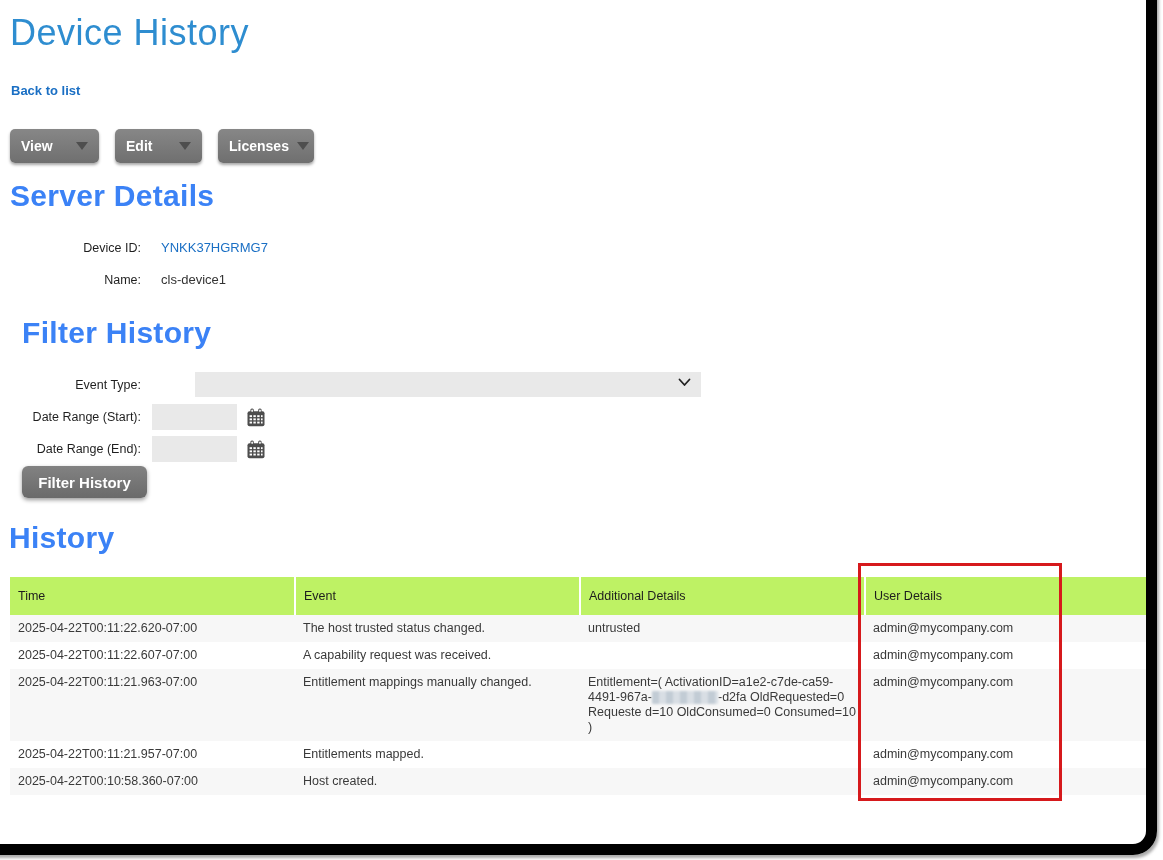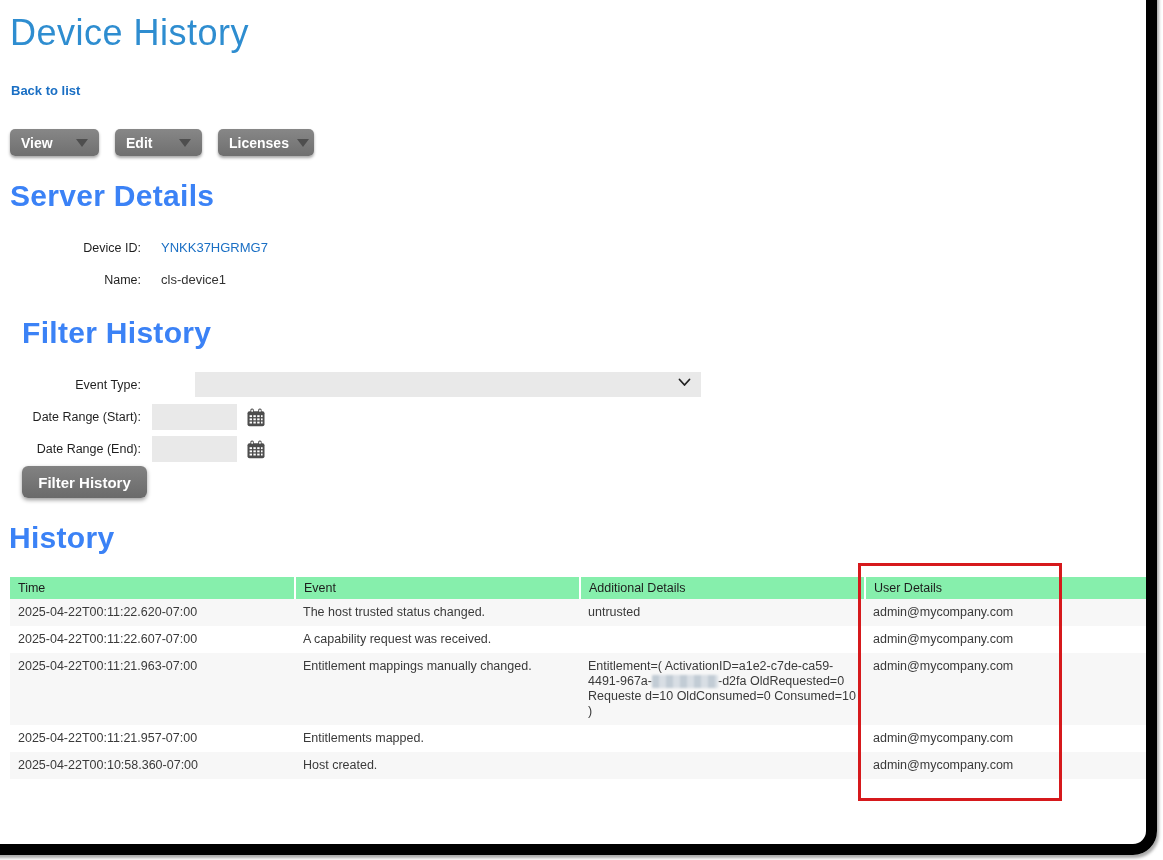--- a/index.html
+++ b/index.html
@@ -33,21 +33,21 @@
     font-size: 13px; font-weight: 700; color: #1a6fc4;
     text-decoration: none; cursor: pointer;
   }
   .h2 { position: absolute; font-size: 30px; font-weight: 700; letter-spacing: 0.3px; color: #3b82f6; }
   #server-heading  { left: 10px; top: 179px; }
   #filter-heading  { left: 22px; top: 316px; }
   #history-heading { left: 9px; top: 521px; }
   
   .toolbar { position: absolute; left: 10px; top: 129px; display: flex; gap: 16px; }
   .dd-btn {
-    height: 27px; display: inline-flex; align-items: center; justify-content: space-between;
+    height: 34px; display: inline-flex; align-items: center; justify-content: space-between;
     background: linear-gradient(#878787, #6f6f6f);
     border: none; border-radius: 5px;
     box-shadow: 0 2px 3px rgba(0,0,0,0.35);
     color: #fff; font-weight: 700; font-size: 14px;
     padding: 0 11px; cursor: pointer;
     font-family: inherit;
   }
   .dd-btn.w-view { width: 89px; }
   .dd-btn.w-edit { width: 87px; }
   .dd-btn.w-lic  { width: 96px; }
@@ -92,23 +92,23 @@
     border: none; border-radius: 6px;
     box-shadow: 0 2px 4px rgba(0,0,0,0.4);
     color: #fff; font-weight: 700; font-size: 15px;
     cursor: pointer; font-family: inherit;
   }
   
   .table-wrap { position: absolute; left: 10px; top: 577px; width: 1136px; }
   table.history { width: 1136px; border-collapse: collapse; table-layout: fixed; }
   table.history col.c1, table.history col.c2, table.history col.c3 { width: 285px; }
   table.history th {
-    background: #86efac; color: #1d1d1d;
+    background: #bef264; color: #1d1d1d;
     font-size: 12.5px; font-weight: 400; text-align: left;
-    padding: 4px 8px; height: 22px;
+    padding: 12px 8px; height: 22px;
     border-right: 2px solid #fff;
   }
   table.history th:last-child { border-right: none; }
   table.history td {
     font-size: 12.5px; color: #3a3a3a;
     padding: 6px 8px; vertical-align: top;
     line-height: 15px; height: 27px;
     word-wrap: break-word;
   }
   table.history tr.alt td { background: #f7f7f7; }

